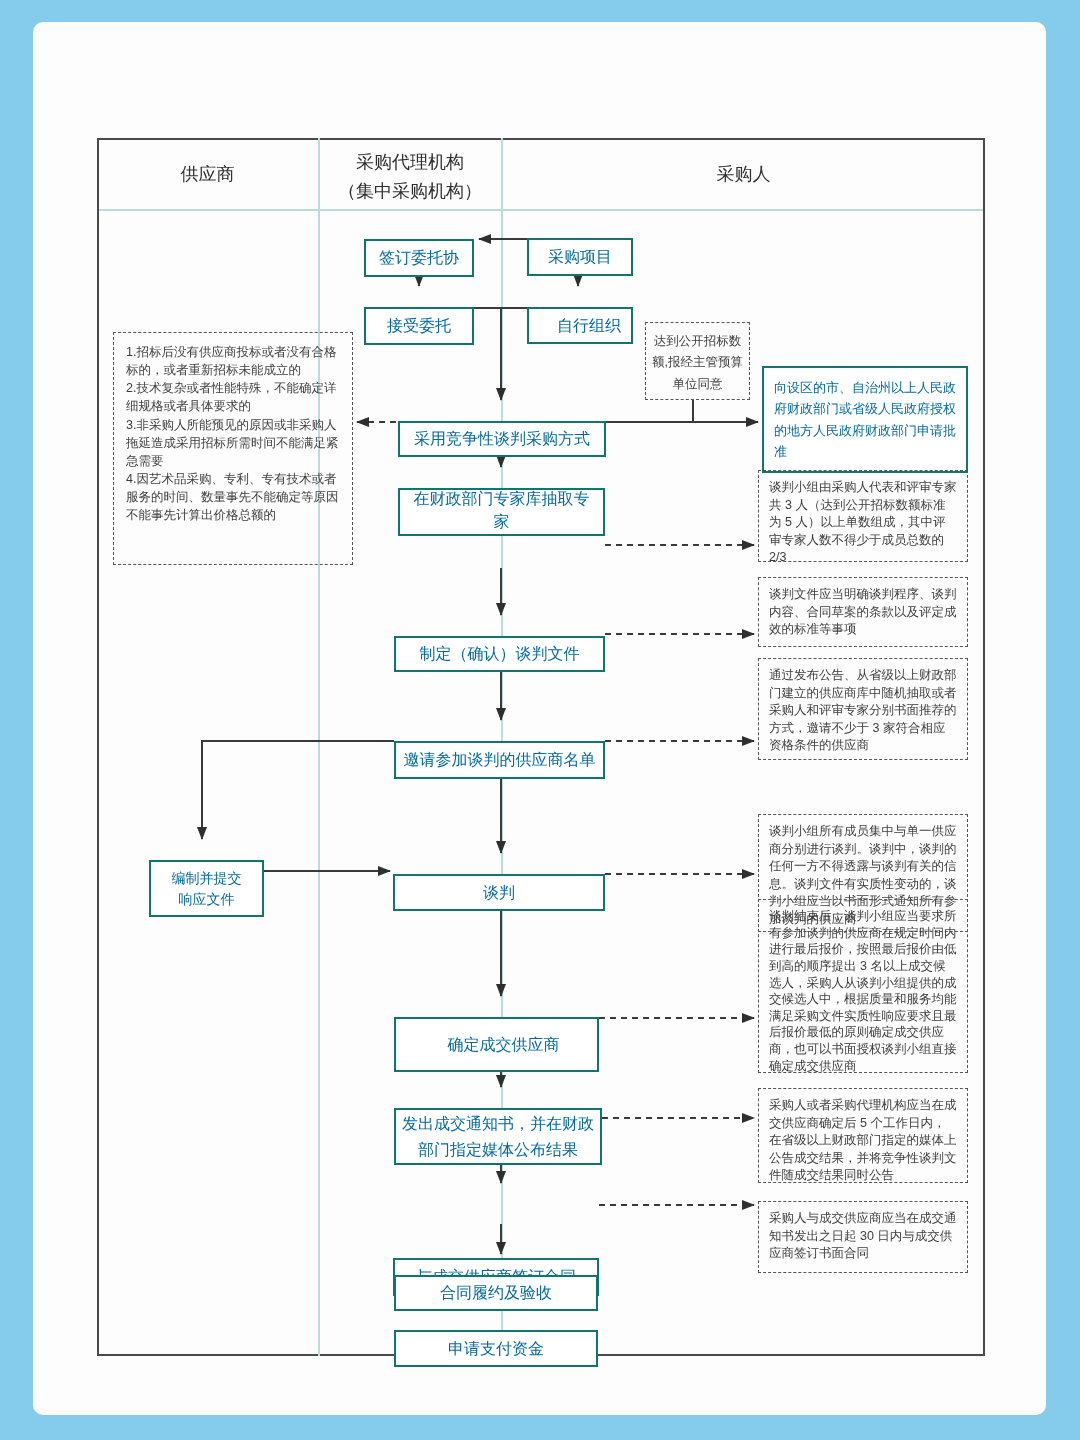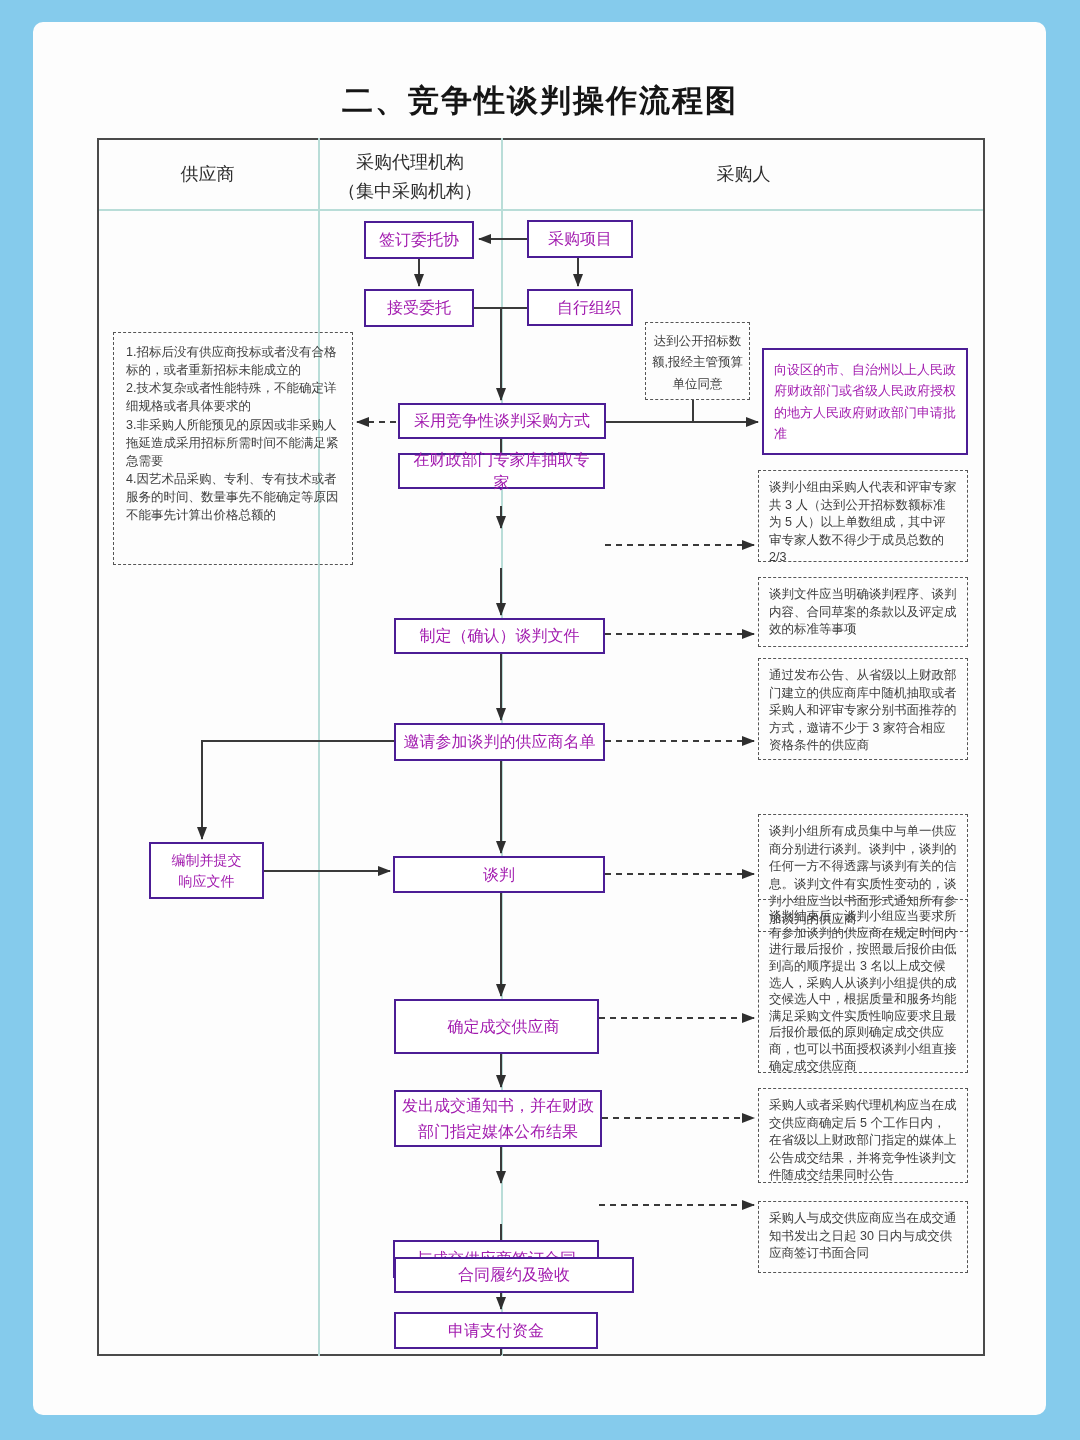--- a/index.html
+++ b/index.html
@@ -11,59 +11,58 @@
   #table{position:absolute;left:97px;top:138px;width:888px;height:1218px;border:2px solid #4a4a4a;box-sizing:border-box;}
   .tealline{position:absolute;background:#b9ddd8;}
   .vline1{left:318px;top:138px;width:2px;height:1218px;}
   .vline2{left:501px;top:138px;width:2px;height:1218px;}
   .hline{left:99px;top:209px;width:884px;height:2px;}
   .hdr{position:absolute;color:#2e2e2e;font-size:18px;text-align:center;white-space:pre-line;line-height:1.6;}
   .hdr-supplier{left:97px;top:160px;width:221px;}
   .hdr-agency{left:318px;top:148px;width:184px;}
   .hdr-purchaser{left:502px;top:160px;width:483px;}
   svg.conn{position:absolute;left:0;top:0;z-index:1;pointer-events:none;}
-  .fbox{position:absolute;z-index:2;background:#fff;border:2px solid #4c1d95;box-sizing:border-box;
+  .fbox{position:absolute;z-index:2;background:#fff;border:2px solid #0f766e;box-sizing:border-box;
         display:flex;align-items:center;justify-content:center;text-align:center;
-        color:#a21caf;font-size:16px;line-height:1.45;white-space:pre-line;padding:2px 6px;}
+        color:#0369a1;font-size:16px;line-height:1.45;white-space:pre-line;padding:2px 6px;margin-top:18px;}
   .note{position:absolute;z-index:2;border:1.5px dashed #555;box-sizing:border-box;background:transparent;
         color:#3d3d3d;font-size:12.5px;line-height:1.4;padding:8px 10px;text-align:left;white-space:pre-line;}
   .b-sign{left:364px;top:221px;width:110px;height:38px;}
   .b-proj{left:527px;top:220px;width:106px;height:38px;}
   .b-accept{left:364px;top:289px;width:110px;height:38px;}
   .b-self{left:527px;top:289px;width:106px;height:37px;padding-left:24px;}
   .b-adopt{left:398px;top:403px;width:208px;height:36px;}
-  .b-experts{left:398px;top:453px;width:207px;height:36px;}
+  .b-experts{left:398px;top:470px;width:207px;height:48px;font-family:Liberation Mono, monospace;}
   .b-group{left:398px;top:531px;width:207px;height:37px;}
   .b-docs{left:394px;top:618px;width:211px;height:36px;}
   .b-invite{left:394px;top:723px;width:211px;height:38px;}
   .b-resp{left:149px;top:842px;width:115px;height:57px;font-size:14px;}
   .b-nego{left:393px;top:856px;width:212px;height:37px;}
   .b-determine{left:394px;top:999px;width:205px;height:55px;padding-left:20px;}
   .b-notice{left:394px;top:1090px;width:208px;height:57px;line-height:1.6;text-align:center;}
   .b-contract{left:393px;top:1240px;width:206px;height:38px;}
-  .b-perform{left:394px;top:1257px;width:240px;height:36px;text-align:center;}
+  .b-perform{left:394px;top:1257px;width:204px;height:36px;text-align:center;}
   .b-pay{left:394px;top:1312px;width:204px;height:37px;}
   .b-approval{left:762px;top:348px;width:206px;height:107px;font-size:13px;text-align:left;
               justify-content:flex-start;padding:6px 10px;line-height:1.65;}
   .n-reasons{left:113px;top:332px;width:240px;height:233px;line-height:1.45;padding:10px 12px;}
   .n-cond{left:645px;top:322px;width:105px;height:78px;text-align:center;line-height:1.7;padding:8px 6px;}
   .n-r1{left:758px;top:470px;width:210px;height:92px;}
   .n-r2{left:758px;top:577px;width:210px;height:70px;}
   .n-r3{left:758px;top:658px;width:210px;height:102px;}
   .n-r4{left:758px;top:814px;width:210px;height:118px;}
   .n-r5{left:758px;top:899px;width:210px;height:174px;line-height:1.33;}
   .n-r6{left:758px;top:1088px;width:210px;height:95px;}
   .n-r7{left:758px;top:1201px;width:210px;height:72px;}
 </style>
 </head>
 <body>
 
 <div id="canvas">
   <div id="sheet"></div>
-  <div id="title">二、竞争性谈判操作流程图</div>
 
   <div id="table"></div>
   <div class="tealline vline1"></div>
   <div class="tealline vline2"></div>
   <div class="tealline hline"></div>
 
   <div class="hdr hdr-supplier">供应商</div>
   <div class="hdr hdr-agency">采购代理机构
 （集中采购机构）</div>
   <div class="hdr hdr-purchaser">采购人</div>

